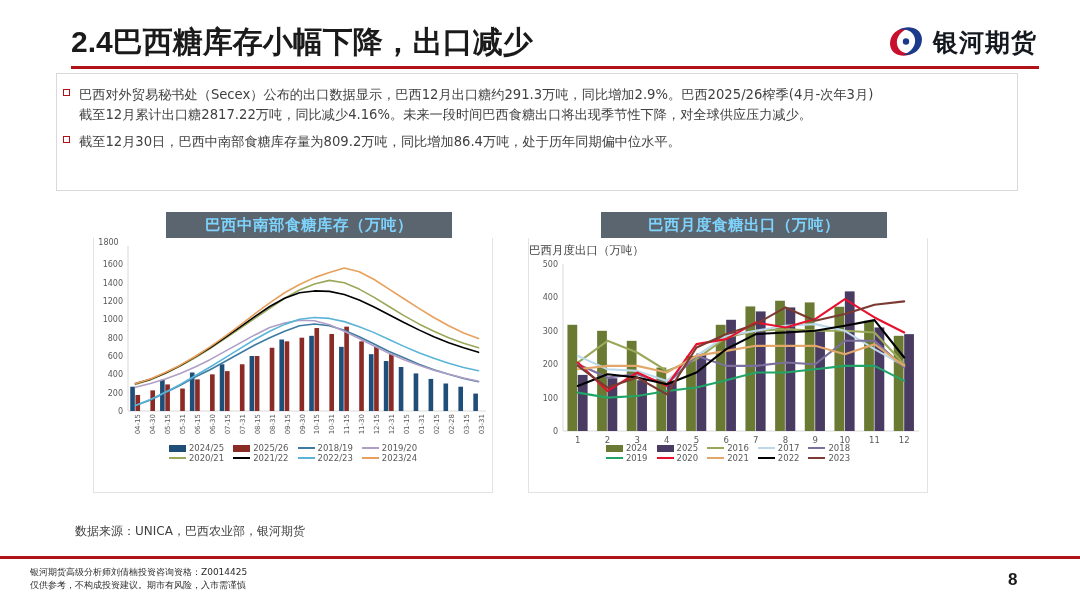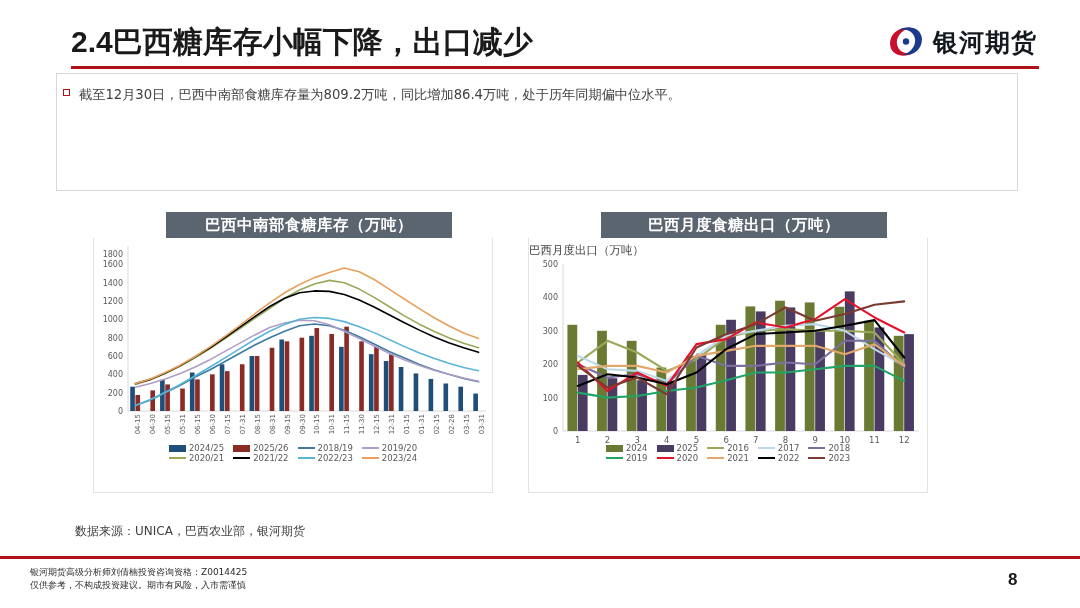--- a/index.html
+++ b/index.html
@@ -37,21 +37,21 @@
   }
   .bline{
     font-size:13.2px;color:#404040;line-height:20px;white-space:nowrap;
     font-family:"DejaVu Sans","Liberation Sans",sans-serif;
   }
   .bullet2{margin-top:7px;}
 
   
   .chart-box{position:absolute;}
   .chart-cap{
-    background:#5b6570;color:#ffffff;font-size:15.5px;font-weight:bold;
+    background:#5b6570;color:#7dd3fc;font-size:15.5px;font-weight:bold;
     text-align:center;line-height:26px;height:26px;letter-spacing:.5px;margin-left:29px;
   }
   .chart-area{
     background:#ffffff;border:1px solid #e3e3e3;border-top:none;
     position:relative;box-sizing:border-box;
   }
   .chart-inner-title{
     font-size:11.5px;color:#404040;padding-top:5px;
     font-family:"DejaVu Sans","Liberation Sans",sans-serif;
   }
@@ -104,41 +104,46 @@
           <path d="M3 18 C3 7 12 1 22 2 C14 5 9 11 10 18 C11 25 18 29 26 27 C19 32 4 31 3 18 Z" fill="#c8102e"></path>
           <path d="M35 13 C35 24 26 30 16 29 C24 26 29 20 28 13 C27 6 20 2 12 4 C19 -1 34 0 35 13 Z" fill="#1b3a8c"></path>
           <circle cx="19" cy="15.5" r="3.2" fill="#1b3a8c"></circle>
         </svg>
       </span>
       <span class="logo-text">银河期货</span>
     </div>
   </div>
 
   <div class="panel">
+    <div class="bullet">
+      <span class="sq"></span>
+      <div class="bline">巴西对外贸易秘书处（Secex）公布的出口数据显示，巴西12月出口糖约291.3万吨，同比增加2.9%。巴西2025/26榨季(4月-次年3月)</div>
+      <div class="bline">截至12月累计出口糖2817.22万吨，同比减少4.16%。未来一段时间巴西食糖出口将出现季节性下降，对全球供应压力减少。</div>
+    </div>
     <div class="bullet bullet2">
       <span class="sq"></span>
       <div class="bline">截至12月30日，巴西中南部食糖库存量为809.2万吨，同比增加86.4万吨，处于历年同期偏中位水平。</div>
     </div>
   </div>
 
   <div class="chart-box" style="left:137px;top:212px;width:315px;">
     <div class="chart-cap">巴西中南部食糖库存（万吨）</div>
   </div>
   <div class="chart-area" style="position:absolute;left:93px;top:238px;width:400px;height:255px;">
     <div class="plot" id="left-plot" style="left:0;top:0;width:400px;height:215px;">
         <div class="ytick" style="left: 0px; width: 29px; top: 173px;">0</div>
         <div class="ytick" style="left: 0px; width: 29px; top: 154.667px;">200</div>
         <div class="ytick" style="left: 0px; width: 29px; top: 136.333px;">400</div>
         <div class="ytick" style="left: 0px; width: 29px; top: 118px;">600</div>
         <div class="ytick" style="left: 0px; width: 29px; top: 99.6667px;">800</div>
         <div class="ytick" style="left: 0px; width: 29px; top: 81.3333px;">1000</div>
         <div class="ytick" style="left: 0px; width: 29px; top: 63px;">1200</div>
         <div class="ytick" style="left: 0px; width: 29px; top: 44.6667px;">1400</div>
         <div class="ytick" style="left: 0px; width: 29px; top: 26.3333px;">1600</div>
-        <div class="ytick" style="left: 0px; width: 29px; top: 16px;">1800</div>
+        <div class="ytick" style="left: 0px; width: 29px; top: 4px; text-align: center;">1800</div>
         <svg width="400" height="215">
           <path d="M34,8 L34,173 L392,173" fill="none" stroke="#d9d9d9" stroke-width="1"></path>
           <rect x="36.24" y="148.71" width="4.62" height="24.29" fill="#1f4e79"></rect>
           <rect x="66.07" y="141.83" width="4.62" height="31.17" fill="#1f4e79"></rect>
           <rect x="95.90" y="134.50" width="4.62" height="38.50" fill="#1f4e79"></rect>
           <rect x="125.74" y="126.25" width="4.62" height="46.75" fill="#1f4e79"></rect>
           <rect x="155.57" y="118.00" width="4.62" height="55.00" fill="#1f4e79"></rect>
           <rect x="185.40" y="101.50" width="4.62" height="71.50" fill="#1f4e79"></rect>
           <rect x="215.24" y="97.83" width="4.62" height="75.17" fill="#1f4e79"></rect>
           <rect x="245.07" y="108.83" width="4.62" height="64.17" fill="#1f4e79"></rect>

